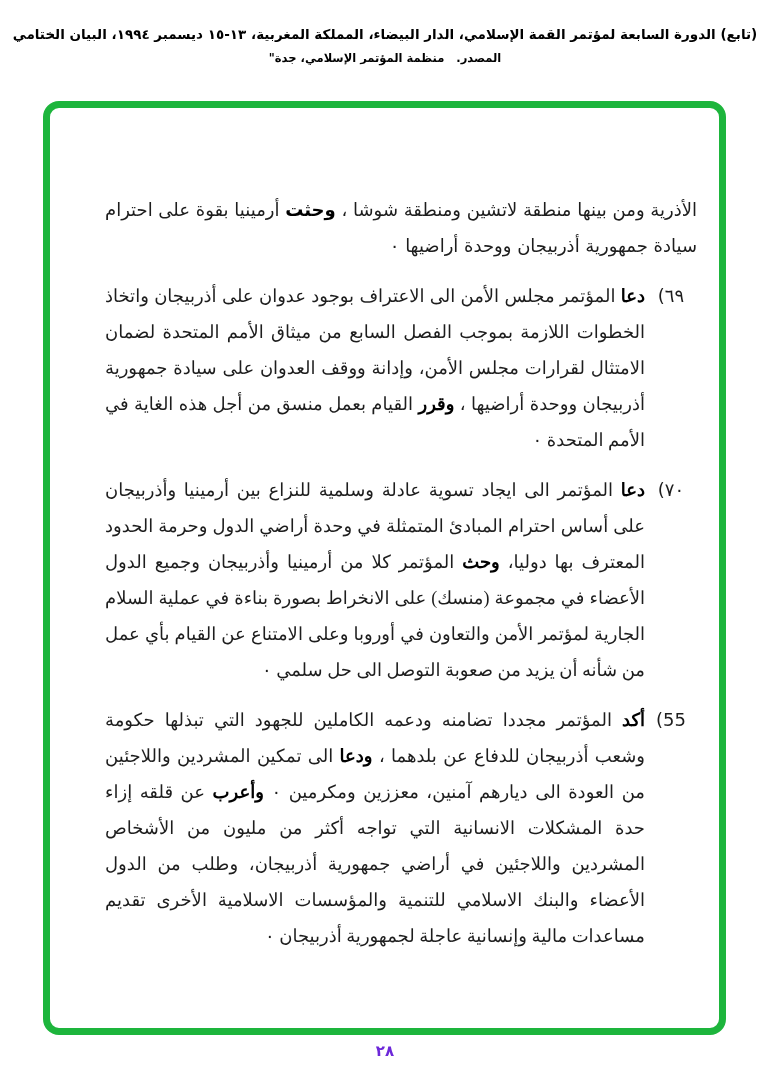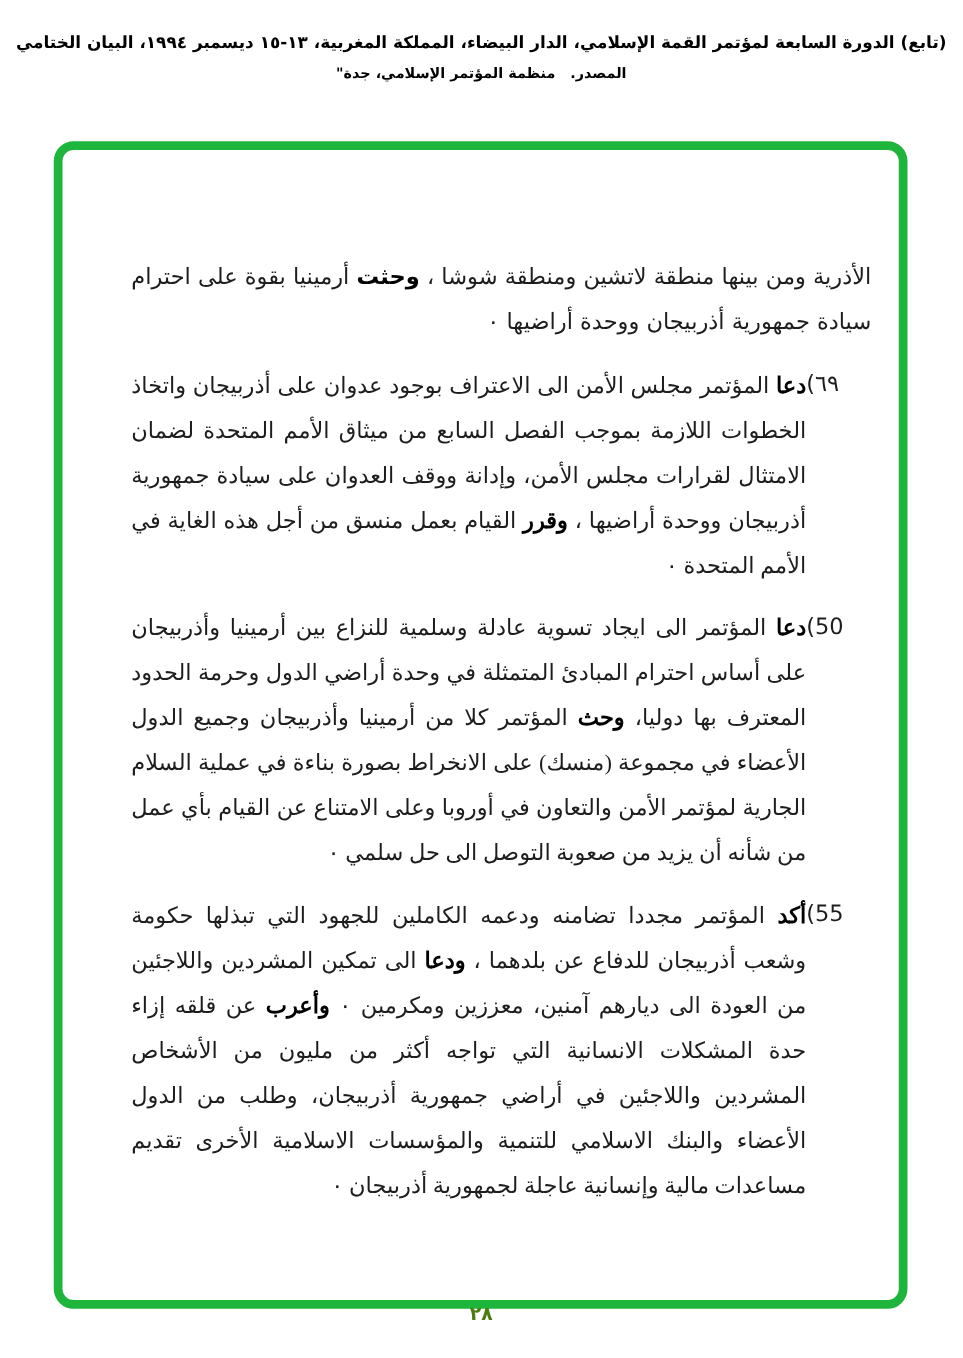--- a/index.html
+++ b/index.html
@@ -50,61 +50,61 @@
   .cont-para {
     margin: 0 0 14px 0;
   }
   .para {
     display: flex;
     margin: 0 0 14px 0;
   }
   .para-num {
     flex: none;
     width: 52px;
-    text-align: left;
+    text-align: center;
   }
   .para-text {
     flex: 1 1 auto;
     text-align: justify;
     font-family: Liberation Serif, serif;
   }
   .para-text b, .cont-para b {
     font-weight: bold;
     color: #000000;
   }
   .pagenum {
     position: absolute;
     top: 1042px;
     left: 0;
     right: 0;
     text-align: center;
     font-weight: bold;
     font-size: 15px;
-    color: #4d7c0f;
+    color: #6d28d9;
   }
 </style>
 </head>
 <body>
 
 <div class="page">
 
   <div class="header">
     <div class="header-line1">(تابع) الدورة السابعة لمؤتمر القمة الإسلامي، الدار البيضاء، المملكة المغربية، ⁦١٣-١٥⁩ ديسمبر ١٩٩٤، البيان الختامي</div>
     <div class="header-line2">المصدر.&nbsp;&nbsp; منظمة المؤتمر الإسلامي، جدة"</div>
   </div>
 
-  <div class="frame" style="border-color: rgb(29, 181, 60); margin-top: 12px;">
+  <div class="frame" style="border-color: rgb(29, 181, 60);">
     <div class="cont-para" id="cont-para"><span>الأذرية ومن بينها منطقة لاتشين ومنطقة شوشا ، </span><b>وحثت</b><span> أرمينيا بقوة على احترام سيادة جمهورية أذربيجان ووحدة أراضيها ٠</span></div>
     <div id="paragraph-list">
         <div class="para">
           <div class="para-num">٦٩)</div>
           <div class="para-text"><b>دعا</b><span> المؤتمر مجلس الأمن الى الاعتراف بوجود عدوان على أذربيجان واتخاذ الخطوات اللازمة بموجب الفصل السابع من ميثاق الأمم المتحدة لضمان الامتثال لقرارات مجلس الأمن، وإدانة ووقف العدوان على سيادة جمهورية أذربيجان ووحدة أراضيها ، </span><b>وقرر</b><span> القيام بعمل منسق من أجل هذه الغاية في الأمم المتحدة ٠</span></div>
         </div>
         <div class="para">
-          <div class="para-num">50)</div>
+          <div class="para-num">٧٠)</div>
           <div class="para-text"><b>دعا</b><span> المؤتمر الى ايجاد تسوية عادلة وسلمية للنزاع بين أرمينيا وأذربيجان على أساس احترام المبادئ المتمثلة في وحدة أراضي الدول وحرمة الحدود المعترف بها دوليا، </span><b>وحث</b><span> المؤتمر كلا من أرمينيا وأذربيجان وجميع الدول الأعضاء في مجموعة (منسك) على الانخراط بصورة بناءة في عملية السلام الجارية لمؤتمر الأمن والتعاون في أوروبا وعلى الامتناع عن القيام بأي عمل من شأنه أن يزيد من صعوبة التوصل الى حل سلمي ٠</span></div>
         </div>
         <div class="para">
           <div class="para-num">55)</div>
           <div class="para-text"><b>أكد</b><span> المؤتمر مجددا تضامنه ودعمه الكاملين للجهود التي تبذلها حكومة وشعب أذربيجان للدفاع عن بلدهما ، </span><b>ودعا</b><span> الى تمكين المشردين واللاجئين من العودة الى ديارهم آمنين، معززين ومكرمين ٠ </span><b>وأعرب</b><span> عن قلقه إزاء حدة المشكلات الانسانية التي تواجه أكثر من مليون من الأشخاص المشردين واللاجئين في أراضي جمهورية أذربيجان، وطلب من الدول الأعضاء والبنك الاسلامي للتنمية والمؤسسات الاسلامية الأخرى تقديم مساعدات مالية وإنسانية عاجلة لجمهورية أذربيجان ٠</span></div>
         </div>
       </div>
   </div>
 
   <div class="pagenum">٢٨</div>

